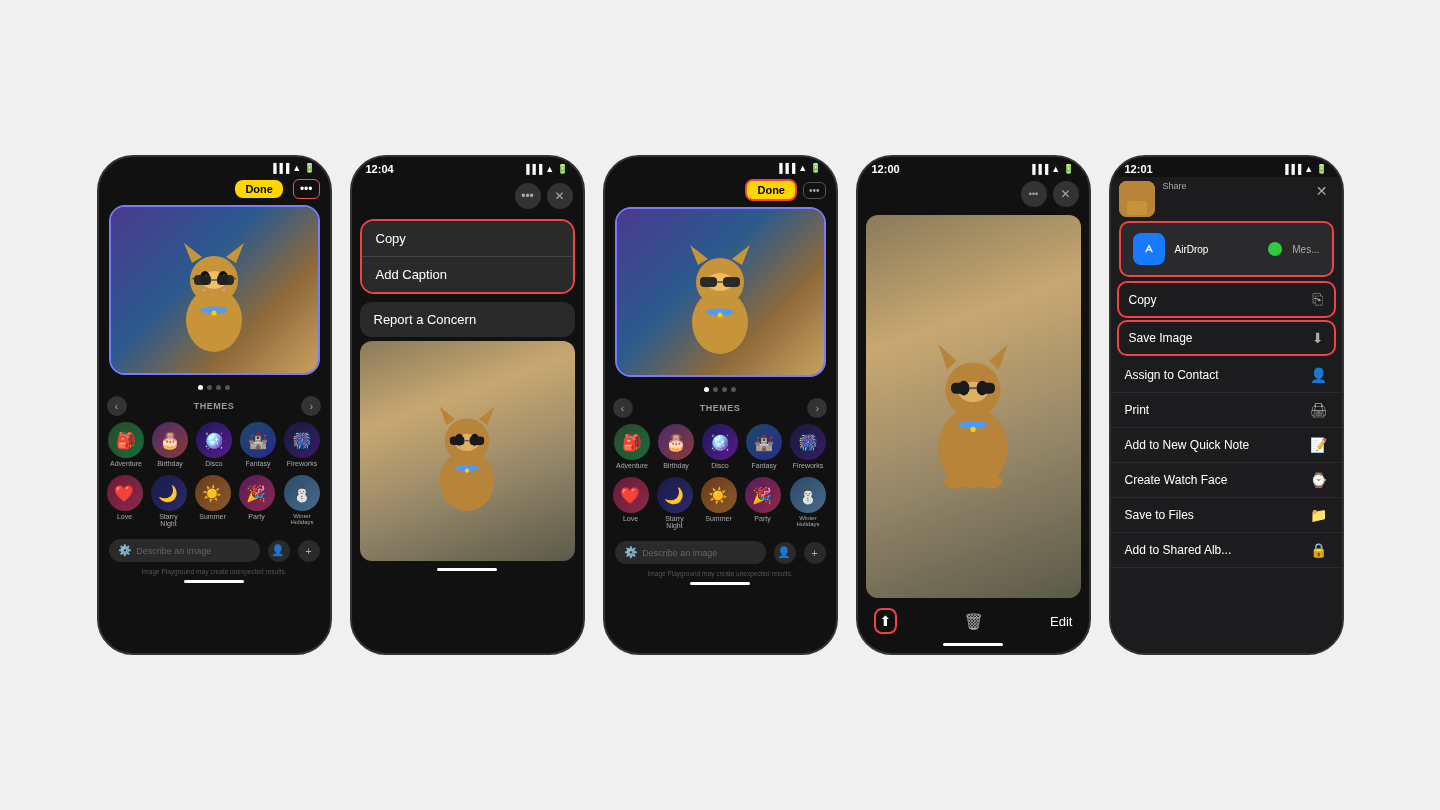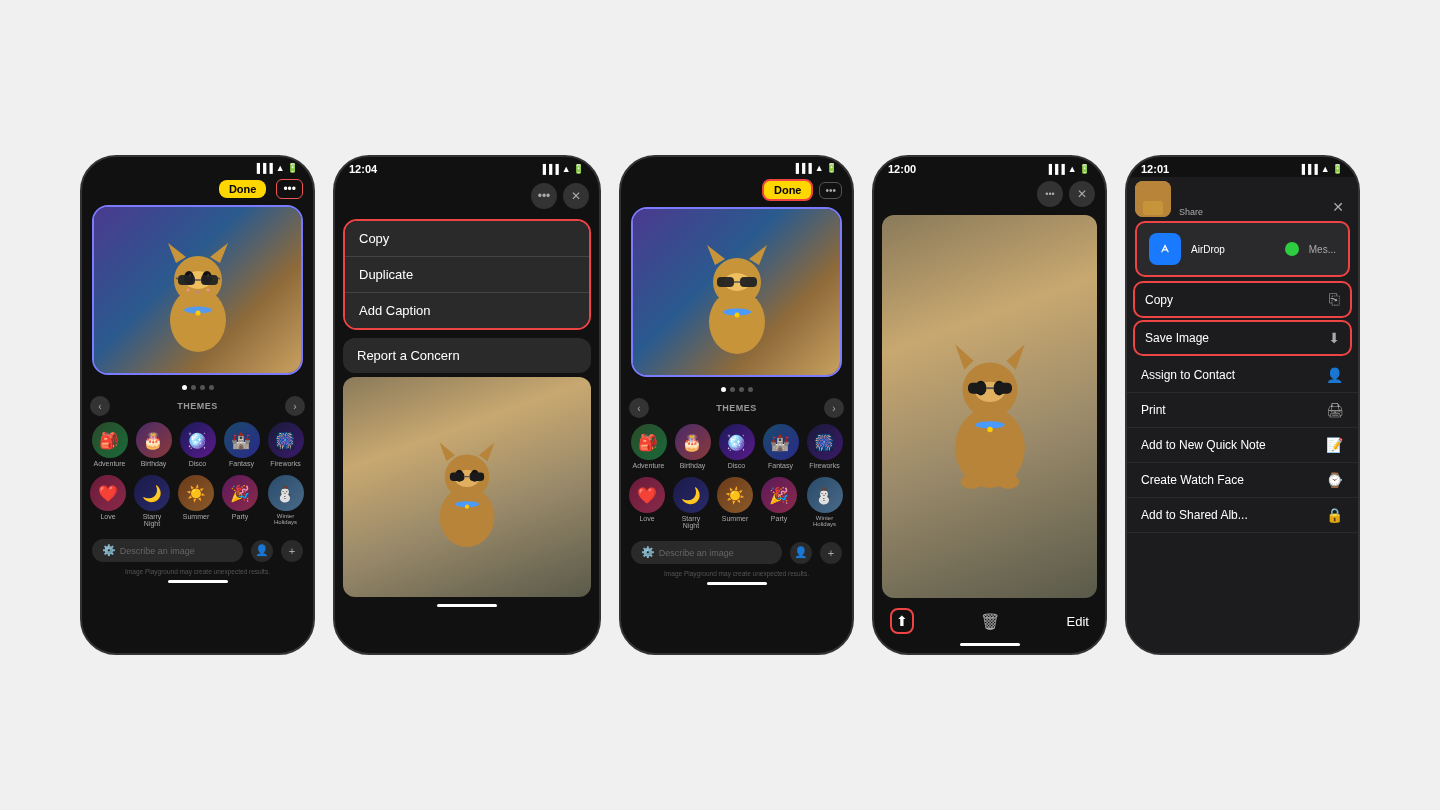--- a/index.html
+++ b/index.html
@@ -20,21 +20,21 @@
       padding: 20px;
     }
     .phone-frame {
       background: #111;
       border-radius: 36px;
       overflow: hidden;
       position: relative;
       border: 2px solid #333;
     }
     .phone-frame-1 { width: 235px; height: 500px; }
-    .phone-frame-2 { width: 268px; height: 500px; }
+    .phone-frame-2 { width: 235px; height: 500px; }
     .phone-frame-3 { width: 235px; height: 500px; }
     .phone-frame-4 { width: 235px; height: 500px; }
     .phone-frame-5 { width: 235px; height: 500px; }
 
     
     .status-bar {
       display: flex;
       justify-content: space-between;
       align-items: center;
       padding: 6px 14px 2px;
@@ -449,21 +449,20 @@
     </div>
     <div style="height:calc(100% - 24px); display:flex; flex-direction:column;">
       <div class="screen2-top">
         <div class="icon-circle">•••</div>
         <div class="icon-circle">✕</div>
       </div>
 
       <div style="margin: 4px 8px; border: 2.5px solid #e44; border-radius: 14px; overflow:hidden;">
         <div class="context-menu" style="margin:0; border-radius:0;">
           <div class="menu-item">Copy</div>
-          <div class="menu-item">Duplicate</div>
           <div class="menu-item">Add Caption</div>
         </div>
       </div>
       <div class="context-menu" style="margin: 4px 8px;">
         <div class="menu-item">Report a Concern</div>
       </div>
       <div class="screen2-image">
         <svg viewBox="0 0 100 140" width="90" height="120">
           <ellipse cx="50" cy="105" rx="32" ry="35" fill="#b8843a"></ellipse>
           <circle cx="50" cy="58" r="26" fill="#b8843a"></circle>
@@ -632,21 +631,21 @@
     <div class="status-bar">
       <span class="time">12:01</span>
       <div class="status-icons">
         <span>▐▐▐</span>
         <span>▲</span>
         <span>🔋</span>
       </div>
     </div>
     <div class="share-sheet">
 
-      <div style="display:flex; align-items:flex-end; justify-content:space-between; padding:4px 8px 2px;">
+      <div style="display:flex; align-items:flex-start; justify-content:space-between; padding:4px 8px 2px;">
         <div class="share-thumbnail">
           <svg viewBox="0 0 36 36" width="36" height="36">
             <rect width="36" height="36" fill="#b8843a"></rect>
             <ellipse cx="18" cy="14" r="8" fill="#c8943a"></ellipse>
             <rect x="8" y="20" width="20" height="14" rx="3" fill="#c8943a"></rect>
           </svg>
         </div>
         <div style="flex:1; margin:0 8px; color:#aaa; font-size:9px;">Share</div>
         <div class="share-close">✕</div>
       </div>
@@ -684,20 +683,24 @@
         </div>
         <div class="share-option-row">
           <span class="option-label">Add to New Quick Note</span>
           <span class="option-icon">📝</span>
         </div>
         <div class="share-option-row">
           <span class="option-label">Create Watch Face</span>
           <span class="option-icon">⌚</span>
         </div>
         <div class="share-option-row">
+          <span class="option-label">Save to Files</span>
+          <span class="option-icon">📁</span>
+        </div>
+        <div class="share-option-row">
           <span class="option-label">Add to Shared Alb...</span>
           <span class="option-icon">🔒</span>
         </div>
       </div>
 
     </div>
   </div>
 
 </div>
 

